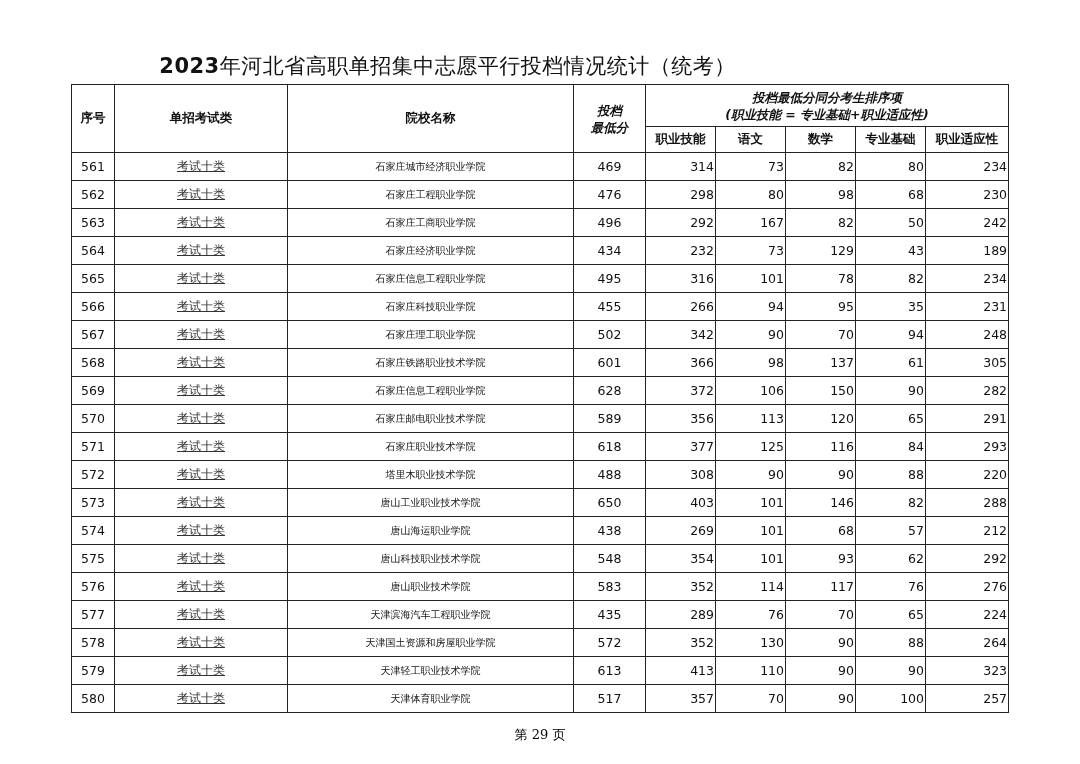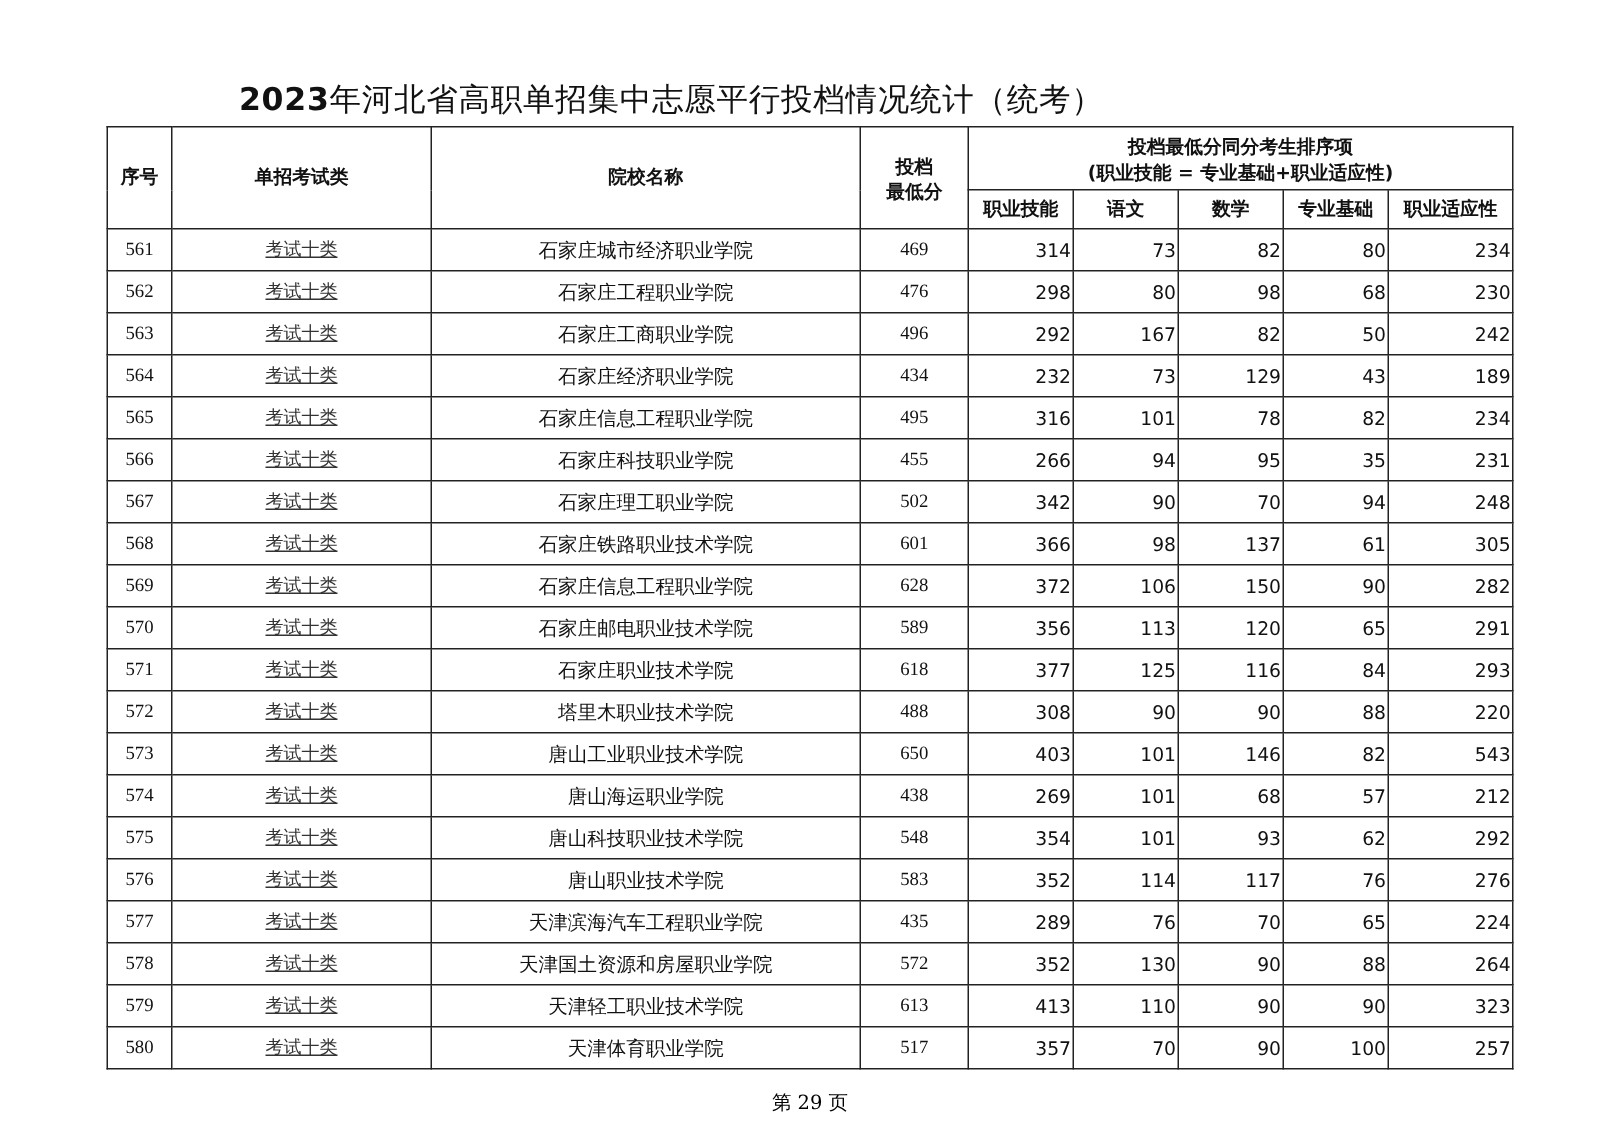--- a/index.html
+++ b/index.html
@@ -7,26 +7,26 @@
          font-family: "DejaVu Sans", "Liberation Sans", sans-serif; color: #111; }
   .title { position: absolute; top: 52px; left: 0; width: 895px; text-align: center;
            font-size: 21px; letter-spacing: 0.5px; color: #111; }
   .title .year { font-weight: bold; }
   table { position: absolute; left: 71px; top: 84px; border-collapse: collapse;
           table-layout: fixed; width: 937px; }
   td, th { border: 1.5px solid #222; padding: 0; overflow: hidden; white-space: nowrap; }
   th { font-weight: bold; font-size: 12.5px; text-align: center; vertical-align: middle; }
   .h-top { height: 42px; }
   .h-sub { height: 26px; }
-  th .line { display: block; line-height: 17px; }
+  th .line { display: block; line-height: 17px; font-style: italic; }
   td { height: 27px; font-size: 12.5px; }
-  td.c { text-align: center; font-family: Liberation Serif, serif; }
+  td.c { text-align: center; }
   td.r { text-align: right; padding-right: 1px; }
   td.cat { text-align: center; font-size: 12px; color: #333; text-decoration: underline; }
-  td.school { text-align: center; font-size: 13px; }
+  td.school { text-align: center; font-size: 10px; }
   .footer { position: absolute; top: 726px; left: 0; width: 1080px; text-align: center;
             font-family: "DejaVu Serif", "Liberation Serif", serif; font-size: 13px; color: #000000; }
 </style>
 </head>
 <body>
 
 <div class="title"><span class="year">2023</span><span>年河北省高职单招集中志愿平行投档情况统计（统考）</span></div>
 
 <table>
   <colgroup>
@@ -197,21 +197,21 @@
       </tr>
       <tr>
         <td class="c">573</td>
         <td class="cat">考试十类</td>
         <td class="school">唐山工业职业技术学院</td>
         <td class="c">650</td>
         <td class="r">403</td>
         <td class="r">101</td>
         <td class="r">146</td>
         <td class="r">82</td>
-        <td class="r">543</td>
+        <td class="r">288</td>
       </tr>
       <tr>
         <td class="c">574</td>
         <td class="cat">考试十类</td>
         <td class="school">唐山海运职业学院</td>
         <td class="c">438</td>
         <td class="r">269</td>
         <td class="r">101</td>
         <td class="r">68</td>
         <td class="r">57</td>

